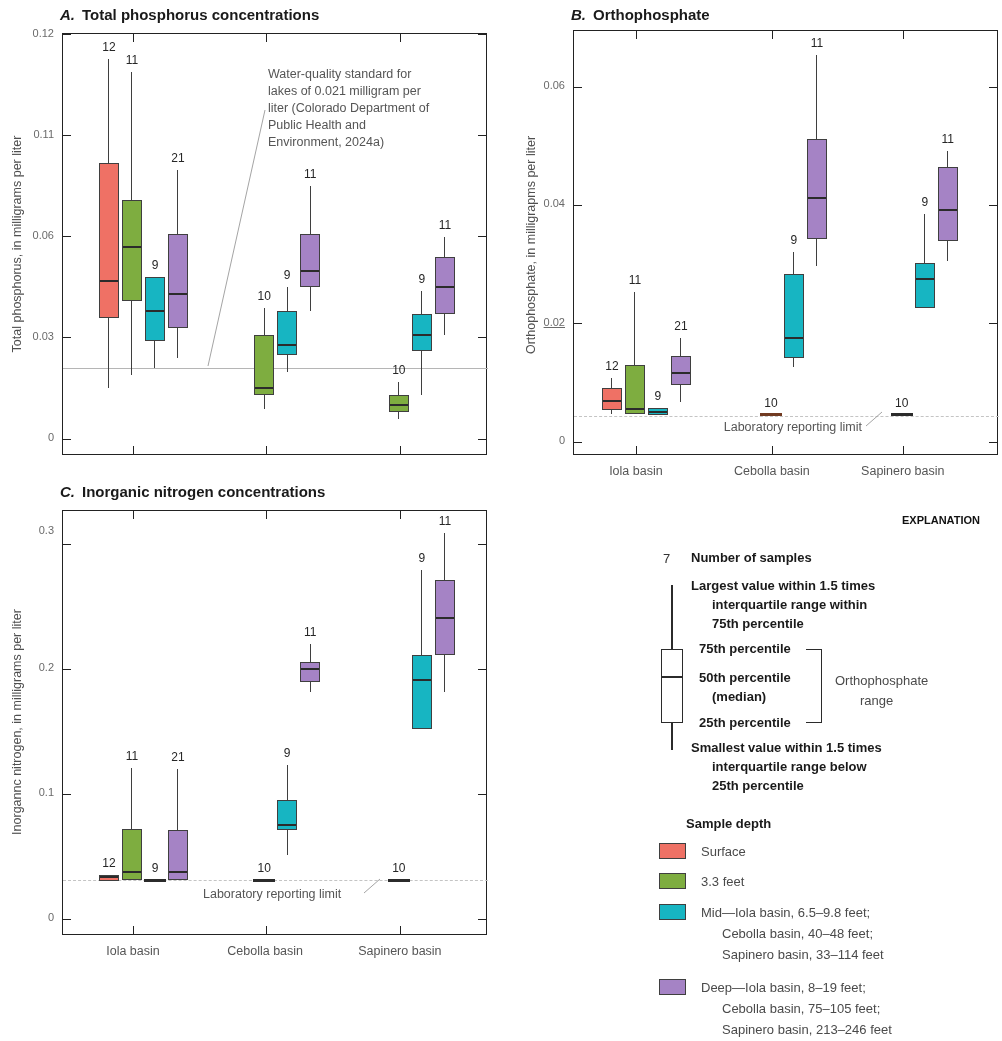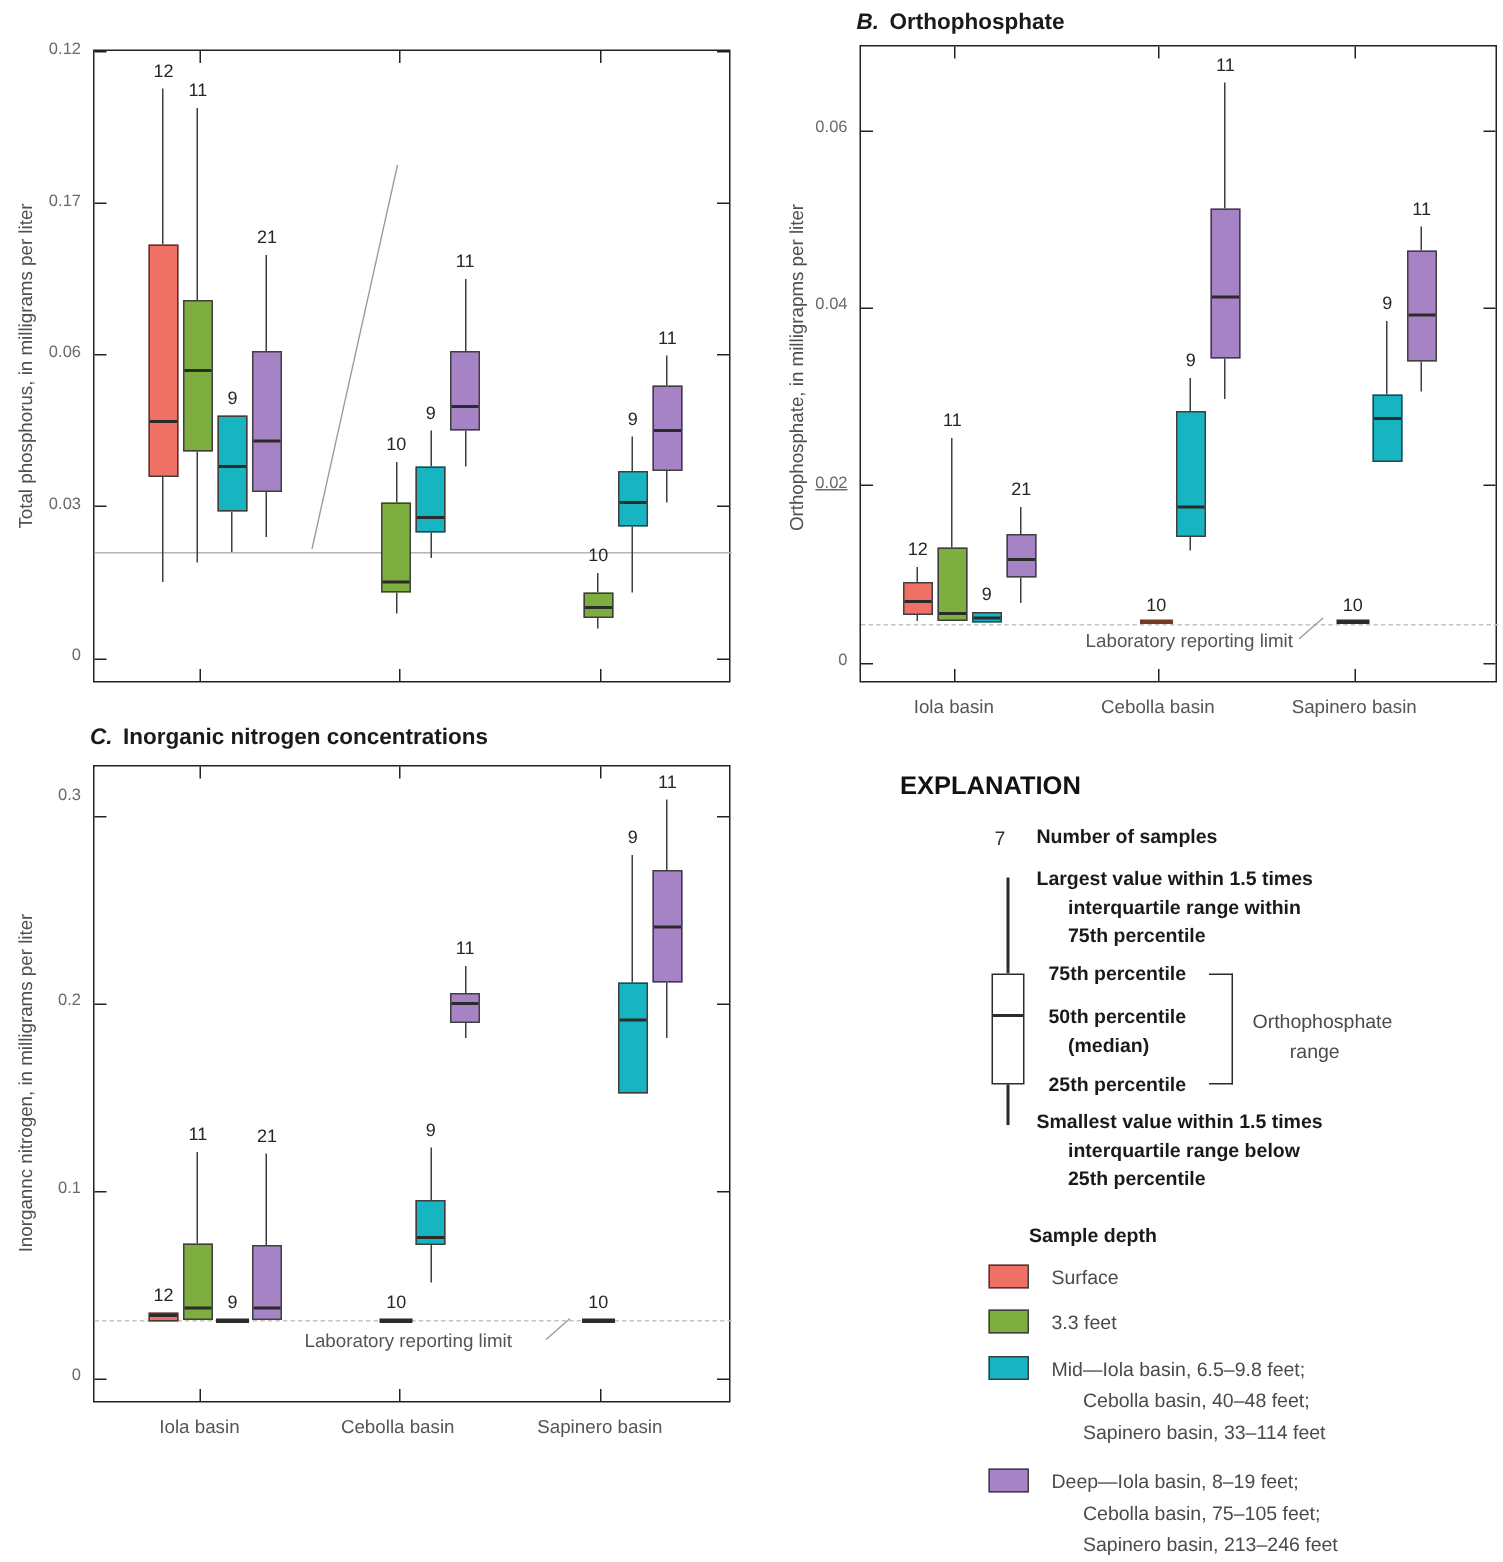--- a/index.html
+++ b/index.html
@@ -15,34 +15,35 @@
   .tick{position:absolute;background:#222;}
   .whisk{position:absolute;background:#3f3f3f;width:1px;}
   .bx{position:absolute;border:1px solid #3f3f3f;box-sizing:border-box;}
   .med{position:absolute;background:#2b2b2b;height:2px;}
   .cnt{position:absolute;font-size:12px;color:#262626;text-align:center;width:34px;}
   .refline{position:absolute;height:1px;}
   .dashline{position:absolute;height:0;border-top:1px dashed #c4c4c4;}
   .flatbar{position:absolute;height:3px;}
   .note{position:absolute;font-size:12.5px;color:#555;line-height:17px;}
   .leader{position:absolute;overflow:visible;}
-  .ex-title{position:absolute;font-size:17px;font-weight:bold;color:#111;text-align:left;width:380px;}
+  .ex-title{position:absolute;font-size:11px;font-weight:bold;color:#111;text-align:right;width:380px;}
   .ex-b{position:absolute;font-size:13px;font-weight:bold;color:#1a1a1a;white-space:nowrap;}
   .ex-r{position:absolute;font-size:13px;color:#4a4a4a;white-space:nowrap;}
   .swatch{position:absolute;width:27px;height:16px;border:1px solid #3f3f3f;box-sizing:border-box;}
   .exline{position:absolute;background:#2b2b2b;}
   .exbox{position:absolute;background:#fff;border:1.4px solid #2b2b2b;box-sizing:border-box;}
   .bracket{position:absolute;border-top:1.4px solid #2b2b2b;border-right:1.4px solid #2b2b2b;
            border-bottom:1.4px solid #2b2b2b;box-sizing:border-box;}
 </style>
 </head>
 <body>
 
 <div id="stage">
 
+  <div class="ptitle" style="left:60px;top:6px;"><span class="plet">A.</span><span>Total phosphorus concentrations</span></div>
   <div class="vlab" style="left:10px;top:244px;">Total phosphorus, in milligrams per liter</div>
   <div class="plot" id="plot-A" style="left:62px;top:33px;width:425px;height:422px;">
       <div class="refline" style="left: 0px; top: 334.293px; width: 425px; background: rgb(181, 181, 181);"></div>
       <div class="tick" style="left: 0px; top: 404.5px; width: 8px; height: 1px;"></div>
       <div class="tick" style="right: 0px; top: 404.5px; width: 8px; height: 1px;"></div>
       <div class="tick" style="left: 0px; top: 303.49px; width: 8px; height: 1px;"></div>
       <div class="tick" style="right: 0px; top: 303.49px; width: 8px; height: 1px;"></div>
       <div class="tick" style="left: 0px; top: 202.48px; width: 8px; height: 1px;"></div>
       <div class="tick" style="right: 0px; top: 202.48px; width: 8px; height: 1px;"></div>
       <div class="tick" style="left: 0px; top: 101.47px; width: 8px; height: 1px;"></div>
@@ -98,20 +99,21 @@
       <div class="whisk" style="left: 358.375px; top: 317.458px; height: 43.771px;"></div>
       <div class="bx" style="left: 348.875px; top: 280.421px; width: 20px; height: 37.037px; background: rgb(23, 181, 194);"></div>
       <div class="med" style="left: 349.875px; top: 299.623px; width: 18px;"></div>
       <div class="cnt" style="left: 341.875px; top: 237.852px;">9</div>
       <div class="whisk" style="left: 381.375px; top: 202.98px; height: 20.202px;"></div>
       <div class="whisk" style="left: 381.375px; top: 280.421px; height: 20.202px;"></div>
       <div class="bx" style="left: 371.875px; top: 223.182px; width: 20px; height: 57.239px; background: rgb(165, 131, 197);"></div>
       <div class="med" style="left: 372.875px; top: 252.485px; width: 18px;"></div>
       <div class="cnt" style="left: 364.875px; top: 183.98px;">11</div>
     </div>
+  <div class="note" style="left:268px;top:66px;width:172px;">Water-quality standard for lakes of 0.021 milligram per liter (Colorado Department of Public Health and Environment, 2024a)</div>
   <svg class="leader" style="left:205px;top:105px;" width="65" height="265">
     <line x1="60" y1="5" x2="3" y2="261" stroke="#9a9a9a" stroke-width="0.9"></line>
   </svg>
 
   <div class="ptitle" style="left:571px;top:6px;"><span class="plet">B.</span><span>Orthophosphate</span></div>
   <div class="vlab" style="left:524px;top:245px;">Orthophosphate, in milligrapms per liter</div>
   <div class="plot" id="plot-B" style="left:573px;top:30px;width:425px;height:425px;">
       <div class="dashline" style="left: 0px; top: 384.974px; width: 425px;"></div>
       <div class="tick" style="left: 0px; top: 410.5px; width: 8px; height: 1px;"></div>
       <div class="tick" style="right: 0px; top: 410.5px; width: 8px; height: 1px;"></div>
@@ -274,21 +276,21 @@
   <div class="ex-r" style="left:722px;top:947px;">Sapinero basin, 33–114 feet</div>
 
   <div class="swatch" style="left: 659px; top: 979px; background: rgb(165, 131, 197);"></div>
   <div class="ex-r" style="left:701px;top:980px;text-align:right;">Deep—Iola basin, 8–19 feet;</div>
   <div class="ex-r" style="left:722px;top:1001px;">Cebolla basin, 75–105 feet;</div>
   <div class="ex-r" style="left:722px;top:1022px;">Sapinero basin, 213–246 feet</div>
 
 <div class="ytick-label" style="left: 4px; top: 431px;">0</div>
     <div class="ytick-label" style="left: 4px; top: 329.99px;">0.03</div>
     <div class="ytick-label" style="left: 4px; top: 228.98px;">0.06</div>
-    <div class="ytick-label" style="left: 4px; top: 127.97px;">0.17</div>
+    <div class="ytick-label" style="left: 4px; top: 127.97px;">0.11</div>
     <div class="ytick-label" style="left: 4px; top: 26.96px; text-align: right;">0.12</div>
     <div class="ytick-label" style="left: 515px; top: 434px;">0</div>
     <div class="ytick-label" style="left: 515px; top: 315.7px; text-decoration: underline;">0.02</div>
     <div class="ytick-label" style="left: 515px; top: 197.4px;">0.04</div>
     <div class="ytick-label" style="left: 515px; top: 79.1px;">0.06</div>
     <div class="xlab" style="left: 565.9px; top: 464px;">Iola basin</div>
     <div class="xlab" style="left: 701.9px; top: 464px;">Cebolla basin</div>
     <div class="xlab" style="left: 832.8px; top: 464px;">Sapinero basin</div>
     <div class="ytick-label" style="left: 4px; top: 911px;">0</div>
     <div class="ytick-label" style="left: 4px; top: 786px;">0.1</div>

